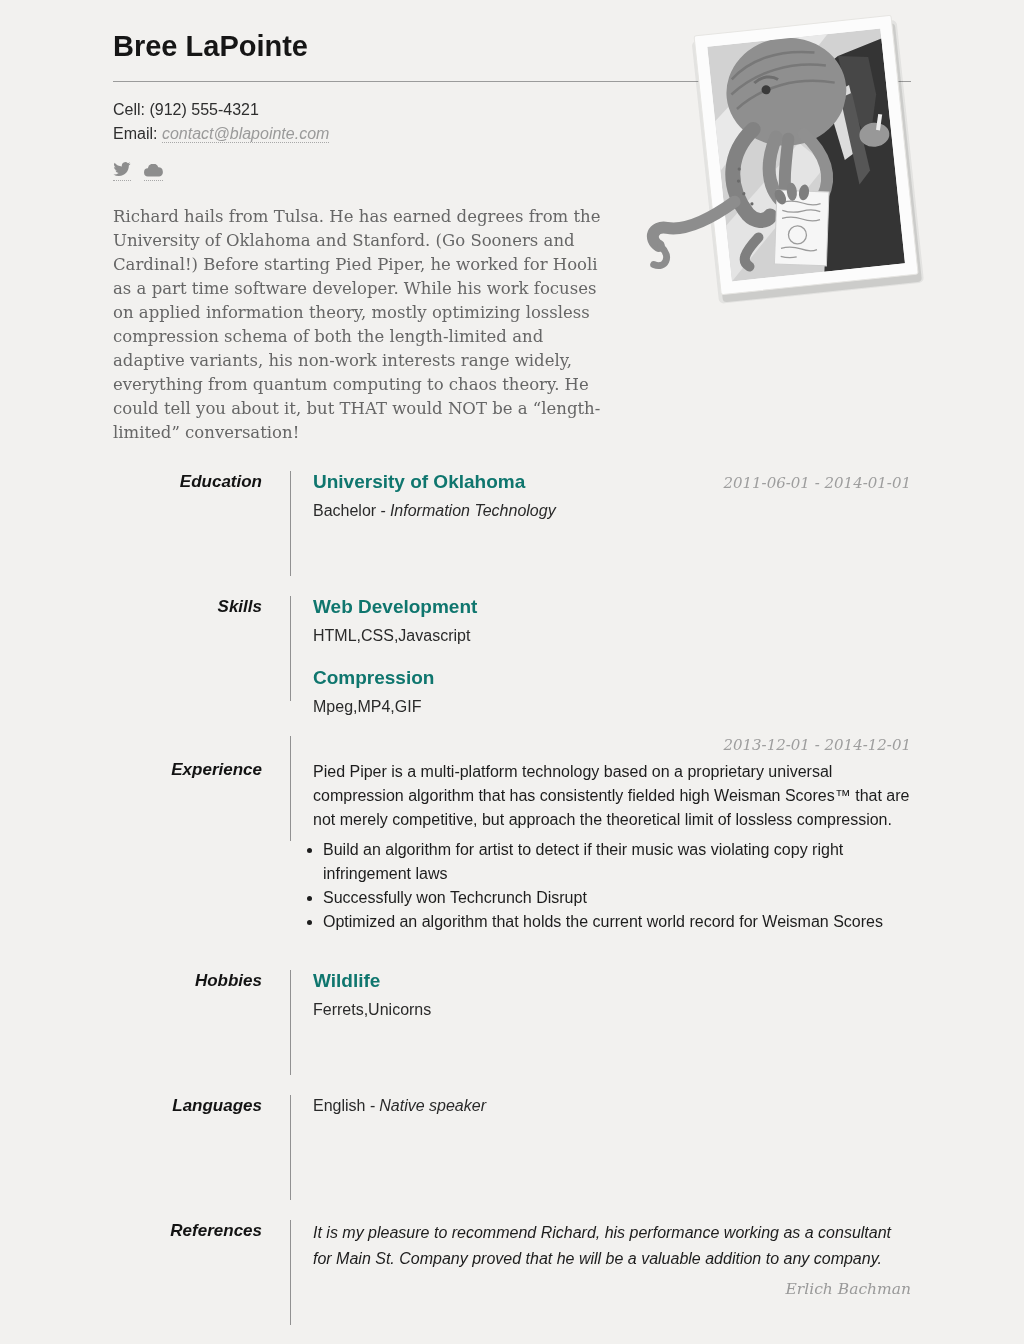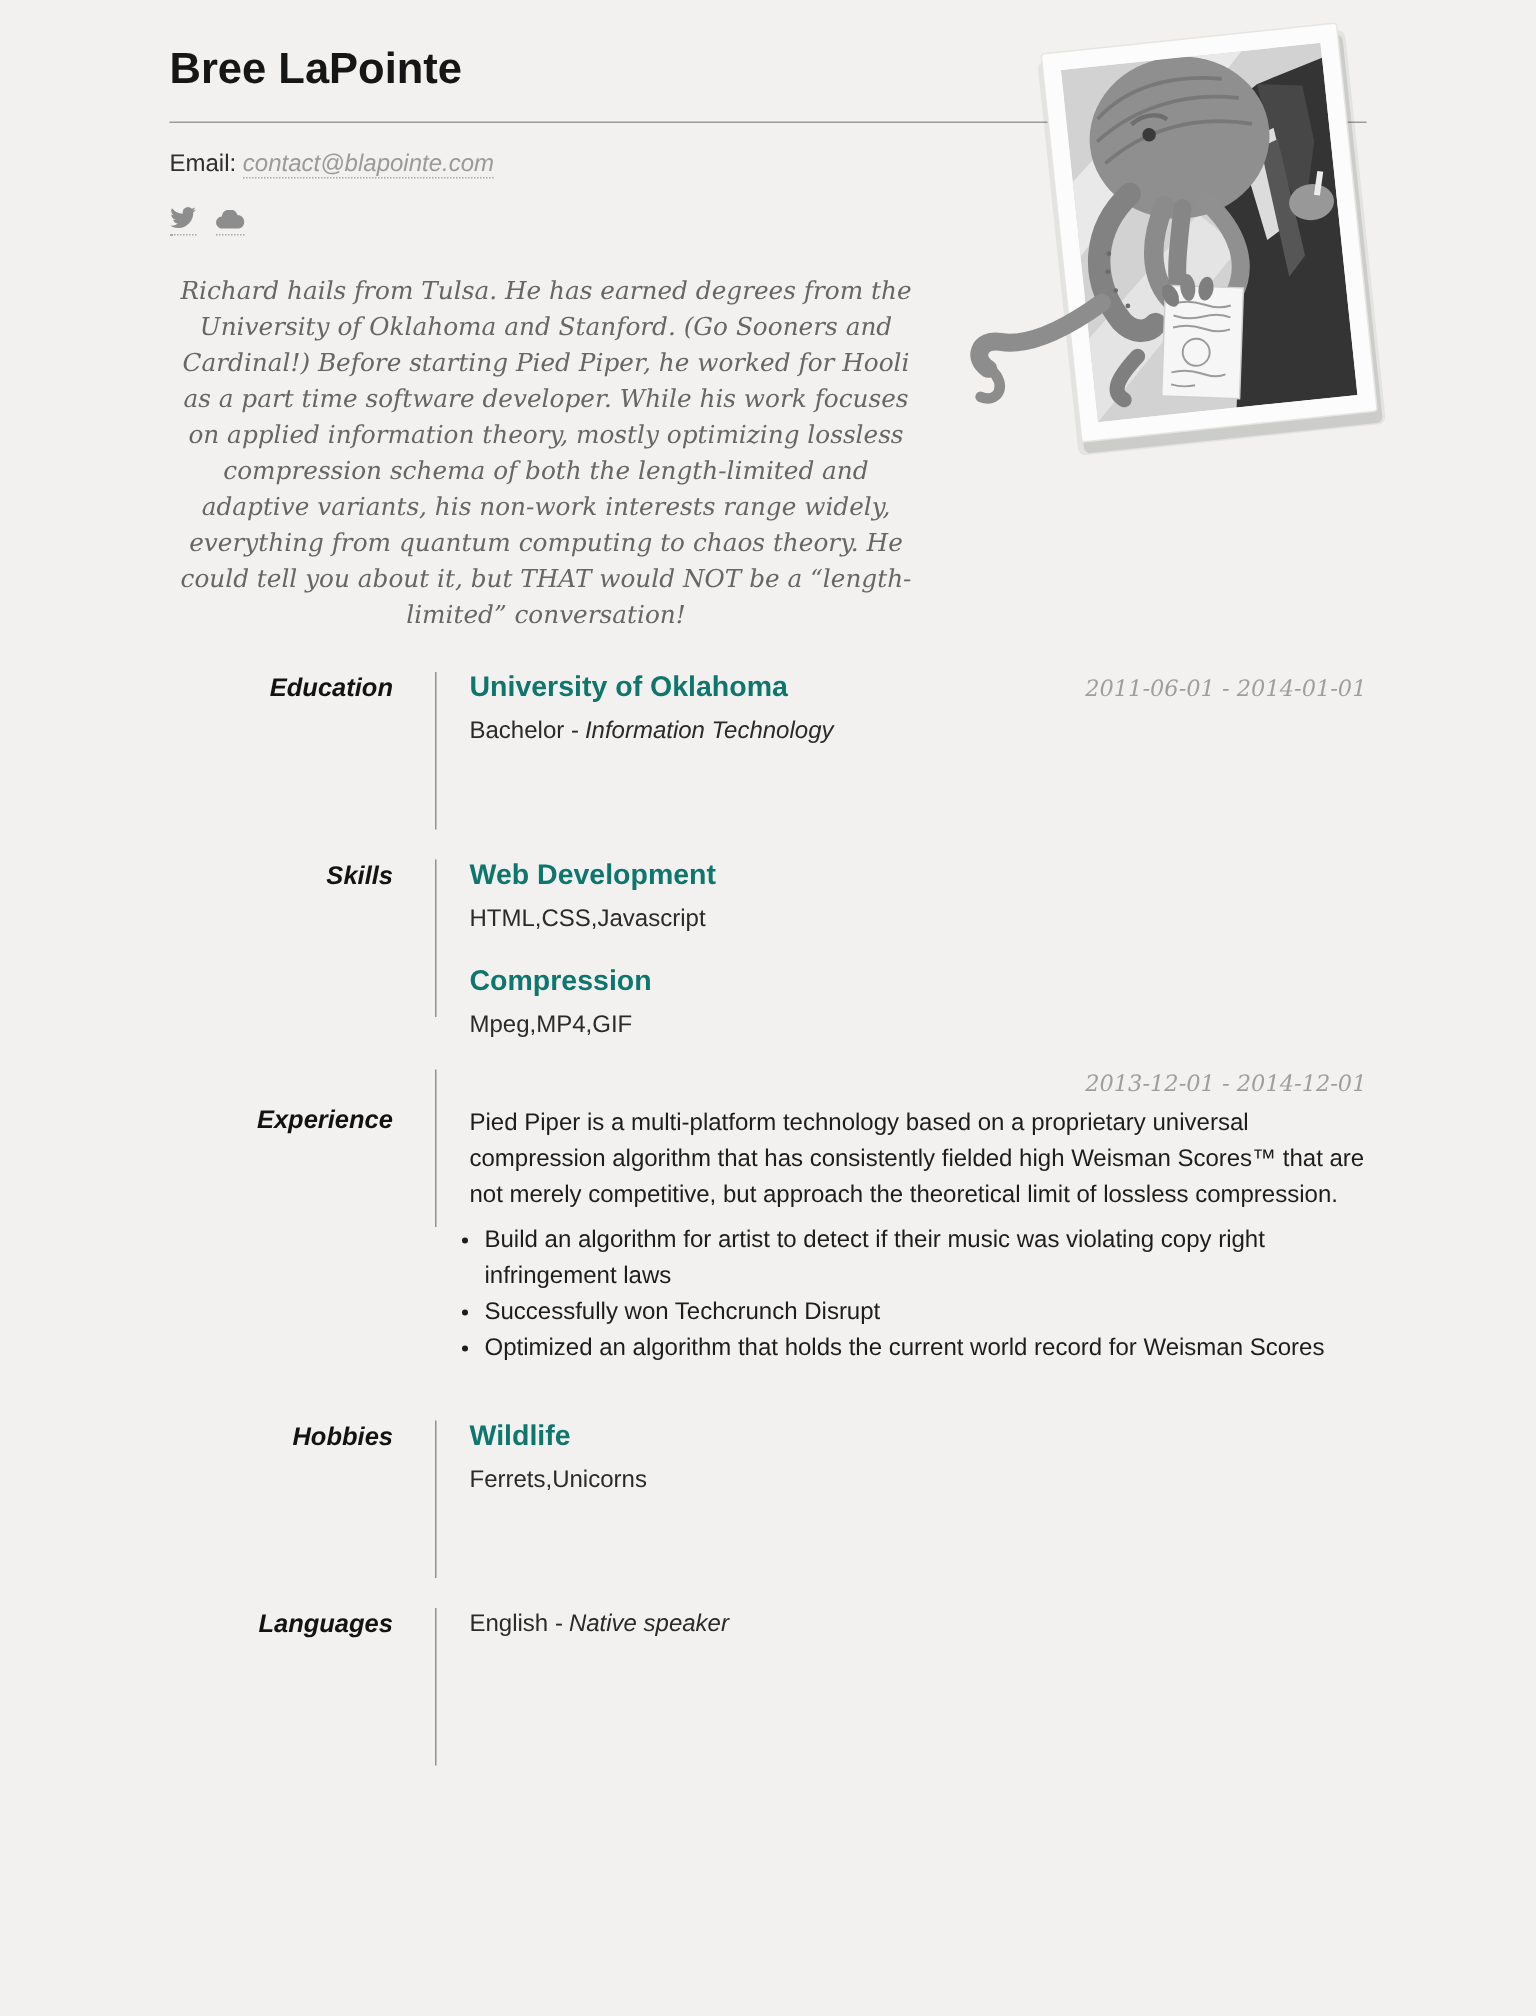--- a/index.html
+++ b/index.html
@@ -17,22 +17,22 @@
   .header-rule { border-bottom: 1px solid #9b9b9b; height: 0; }
   .contact { margin-top: 16px; font-size: 16px; line-height: 24px; color: #2e2e2e; }
   .email-link { color: #9a9a9a; text-decoration: none; border-bottom: 1px dotted #a8a8a8; cursor: pointer; font-style: italic; }
   .social { margin-top: 16px; }
   .social-link { display: inline-block; margin-right: 9px; border-bottom: 1px dotted #a8a8a8; padding-bottom: 3px; line-height: 0; cursor: pointer; }
   .social-link svg { fill: #8d8d8d; }
 
   
   .bio {
     margin: 24px 0 0 0; width: 502px;
-    font-family: "DejaVu Serif", serif; font-style: italic;
-    font-size: 16.5px; line-height: 24px; color: #666; text-align: center;
+    font-family: "DejaVu Serif", serif; 
+    font-size: 16.5px; line-height: 24px; color: #666;
   }
 
   
   .sections { margin-top: 26px; }
   .section { display: flex; margin-bottom: 20px; min-height: 105px; }
   .sec-label {
     width: 149px; flex: none; text-align: right;
     font-weight: bold; font-style: italic; font-size: 17px; color: #131313; padding-top: 1px;
   }
   .sec-rule { width: 1px; height: 105px; background: #919191; margin-left: 28px; flex: none; }
@@ -67,20 +67,24 @@
 </style>
 </head>
 <body>
 
 <div class="page">
 
   <h1 class="name">Bree LaPointe</h1>
   <div class="header-rule"></div>
 
   <div class="contact">
+    <div class="contact-line">
+      <span>Cell:</span>
+      <span>(912) 555-4321</span>
+    </div>
     <div class="contact-line">
       <span>Email:</span>
       <a class="email-link">contact@blapointe.com</a>
     </div>
   </div>
 
   <div class="social">
     <a class="social-link">
       <svg width="18" height="15" viewBox="0 0 16 14">
         <path d="M16 1.64c-.59.26-1.22.44-1.88.52A3.3 3.3 0 0 0 15.56.34c-.63.38-1.34.65-2.08.8A3.28 3.28 0 0 0 7.89 4.13 9.32 9.32 0 0 1 1.11.7a3.28 3.28 0 0 0 1.02 4.38c-.54-.02-1.05-.17-1.49-.41v.04c0 1.59 1.13 2.92 2.63 3.22-.28.08-.57.12-.87.12-.21 0-.42-.02-.62-.06a3.28 3.28 0 0 0 3.07 2.28A6.59 6.59 0 0 1 0 11.63a9.29 9.29 0 0 0 5.03 1.47c6.04 0 9.34-5 9.34-9.34v-.43A6.68 6.68 0 0 0 16 1.64z"></path>
@@ -152,20 +156,28 @@
     <div class="section">
       <div class="sec-label">Languages</div>
       <div class="sec-rule"></div>
       <div class="sec-content">
         <div class="lang-line">
           <span>English -</span><span class="it">Native speaker</span>
         </div>
       </div>
     </div>
 
+    <div class="section">
+      <div class="sec-label">References</div>
+      <div class="sec-rule"></div>
+      <div class="sec-content">
+        <p class="references-quote">It is my pleasure to recommend Richard, his performance working as a consultant for Main St. Company proved that he will be a valuable addition to any company.</p>
+        <div class="references-name">Erlich Bachman</div>
+      </div>
+    </div>
 
   </div>
 
   <div class="photo-wrap">
     <svg width="300" height="315" viewBox="0 0 300 315">
       <defs>
         <clipPath id="pc">
             <rect x="89" y="35" width="174" height="236"></rect>
           </clipPath>
       </defs>

